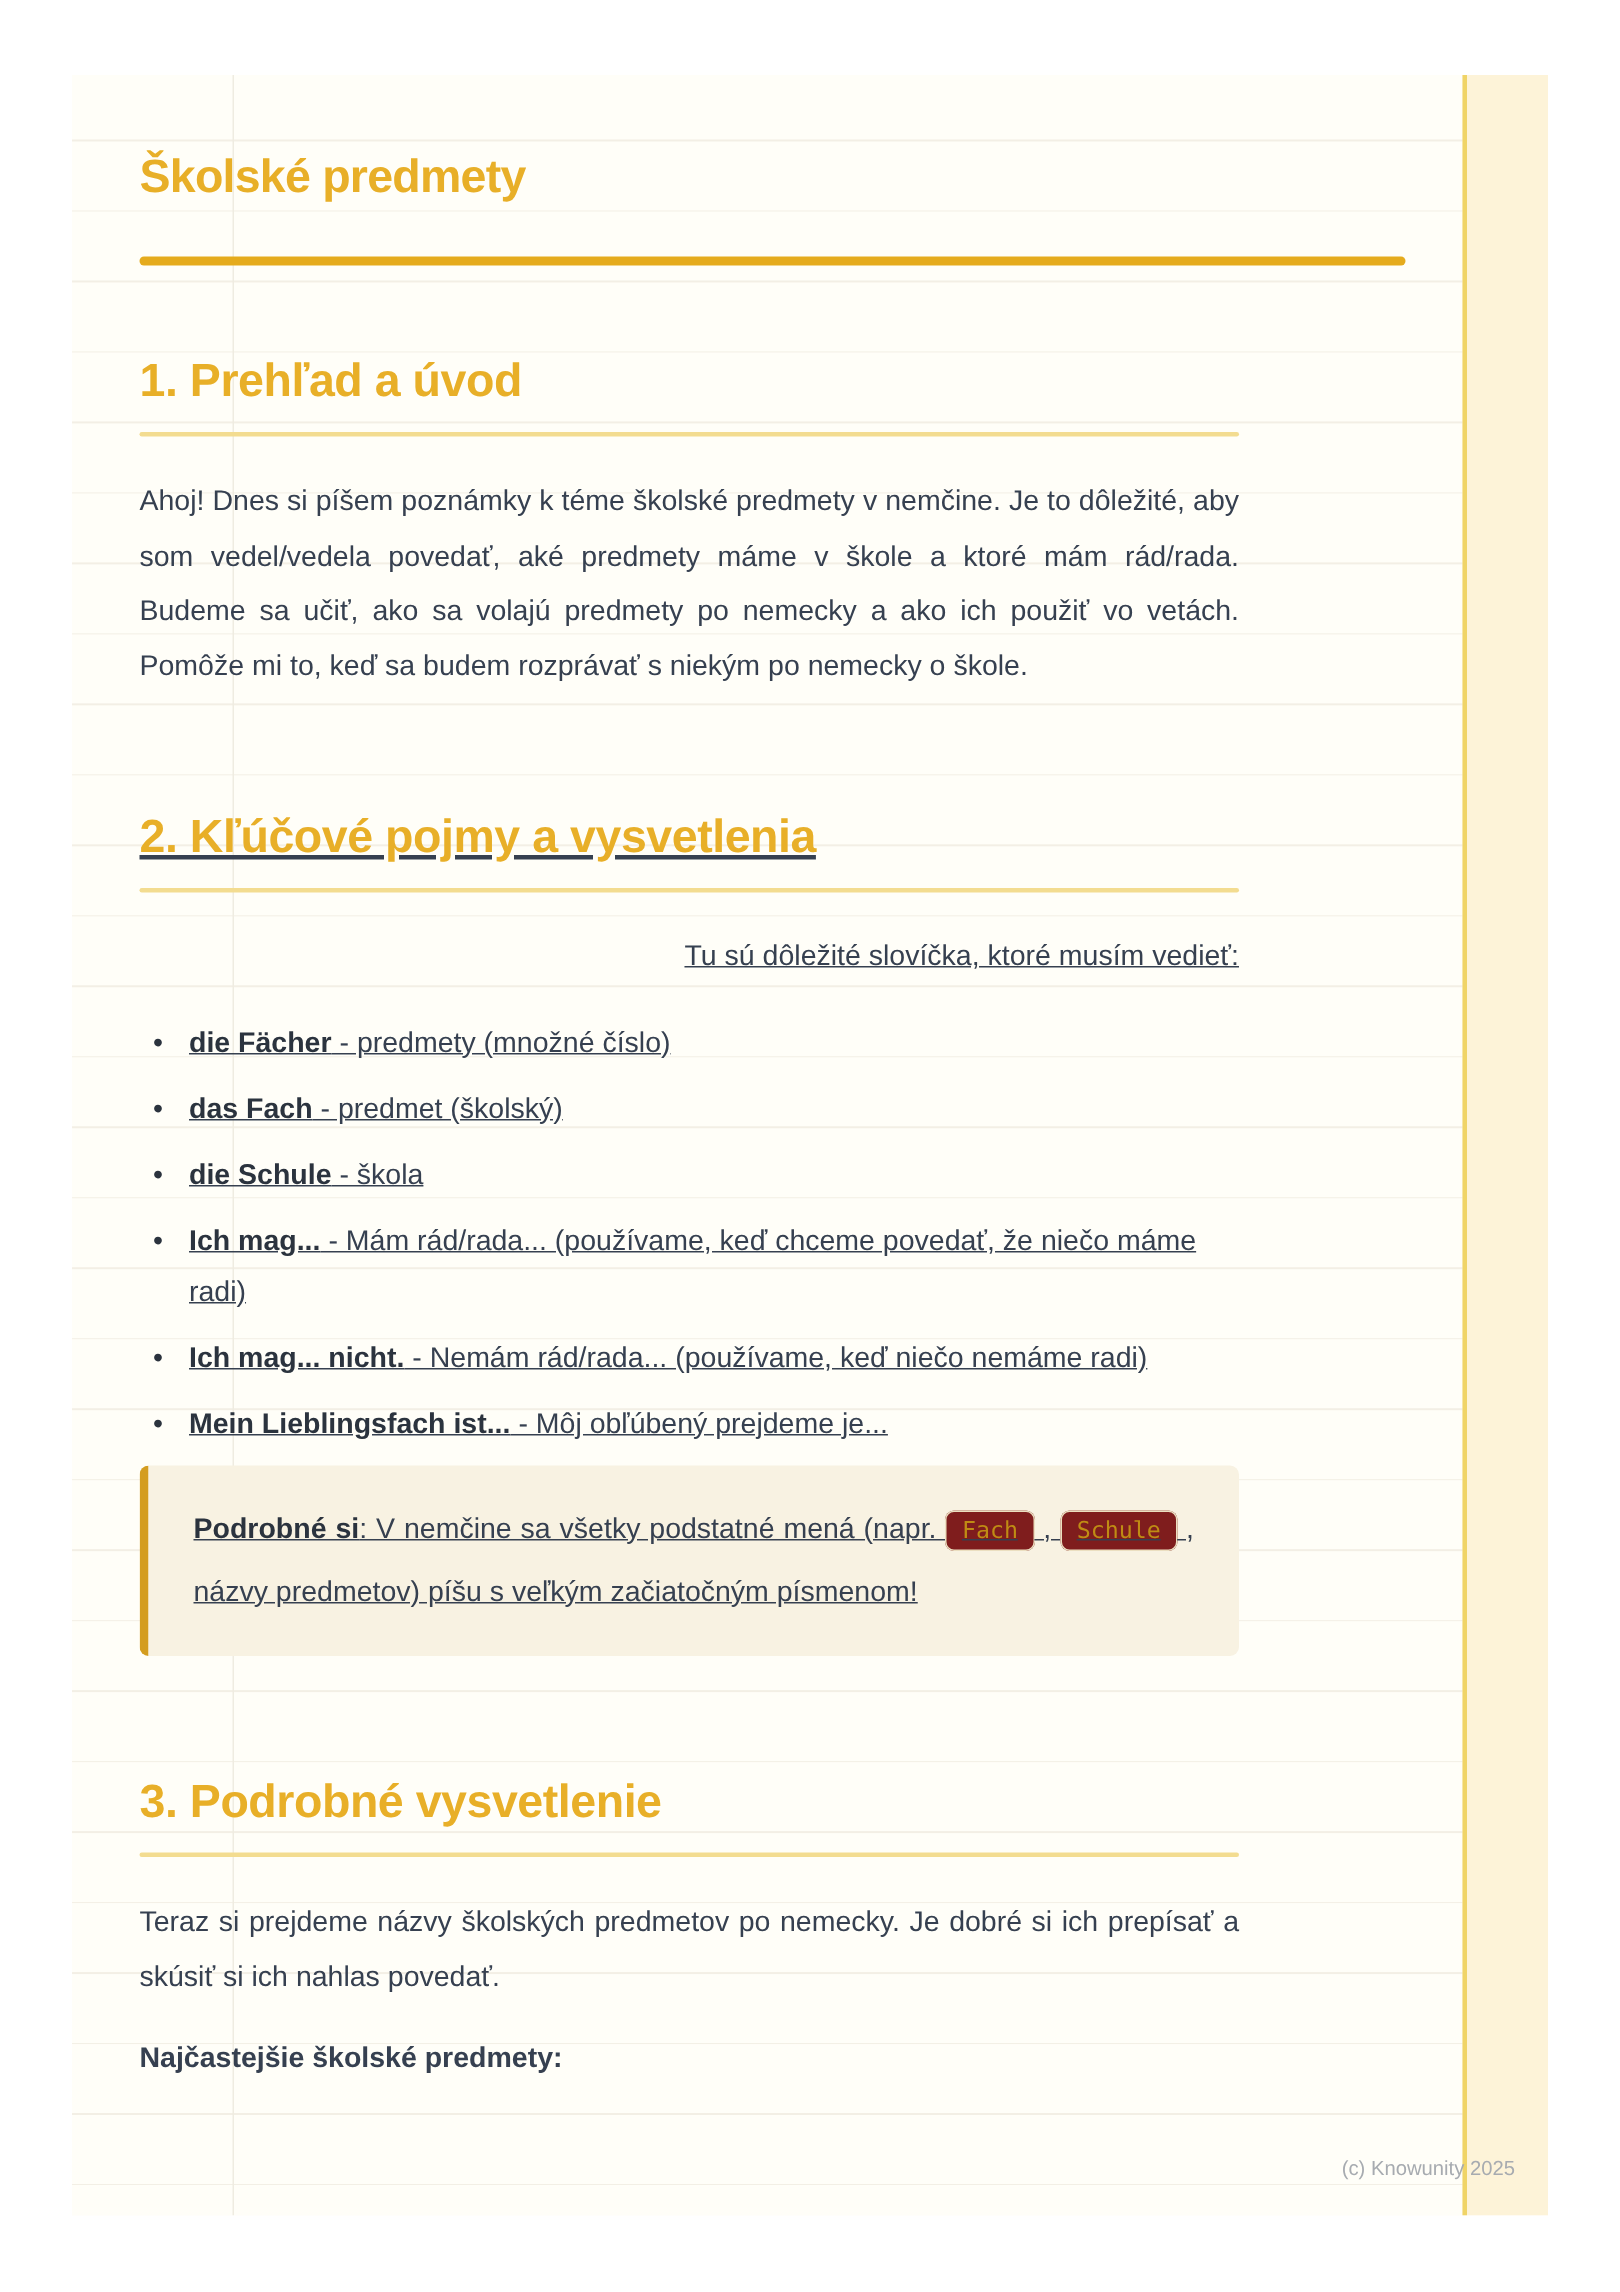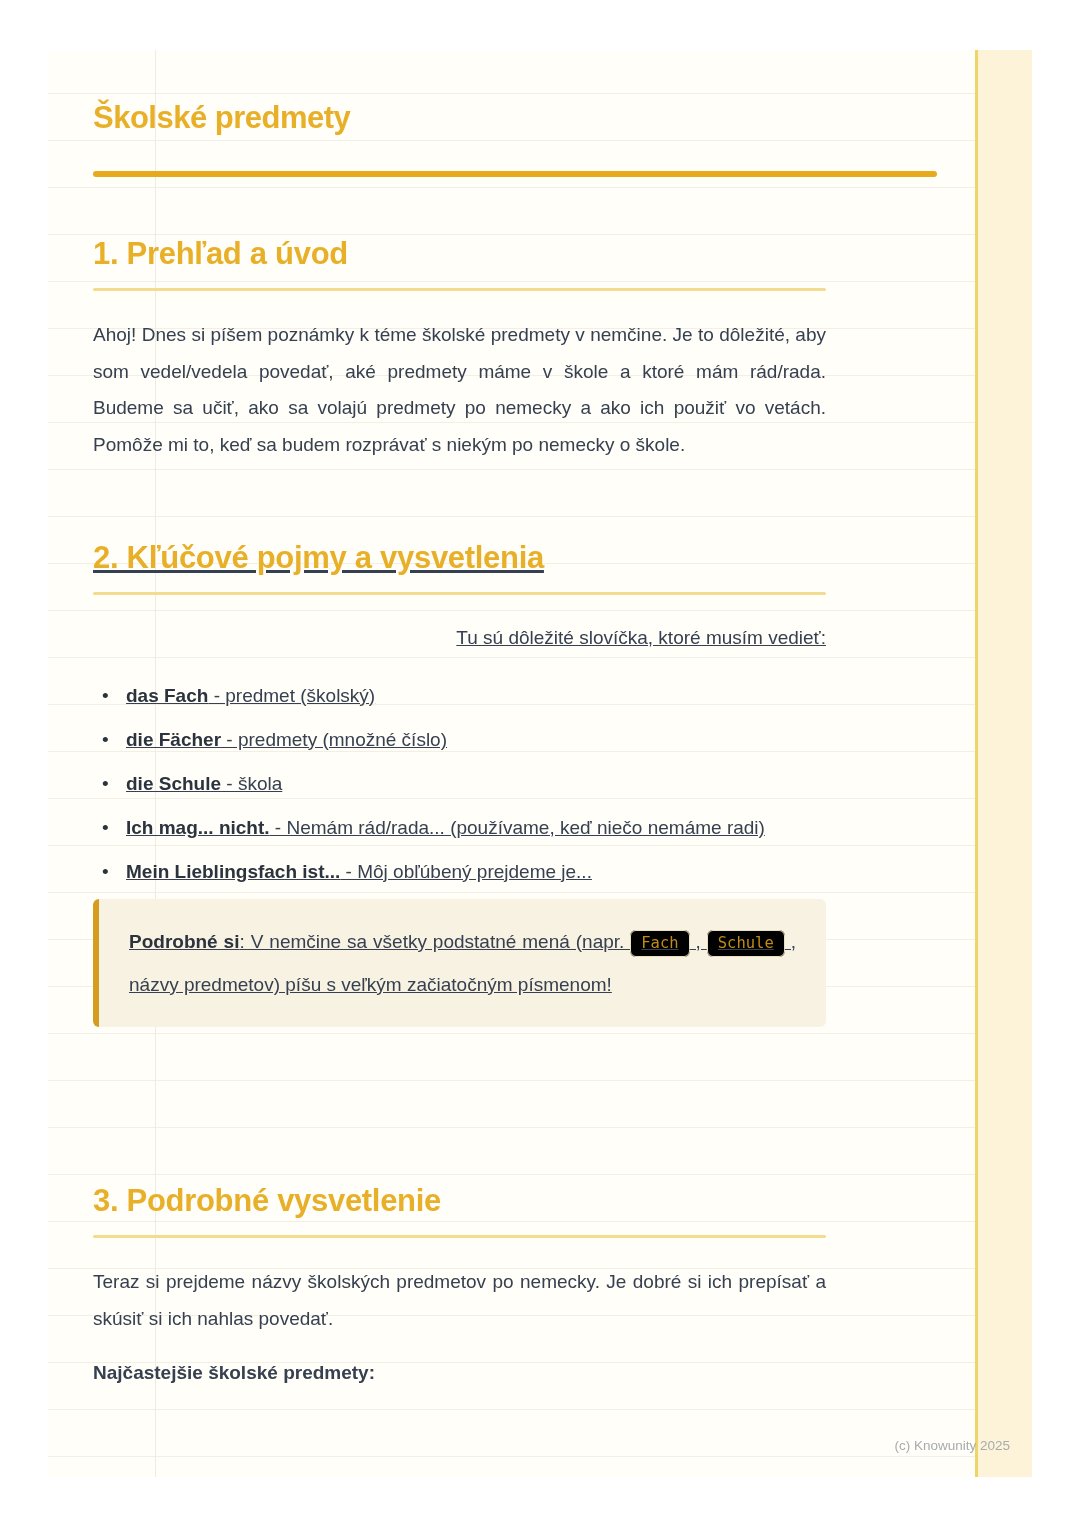--- a/index.html
+++ b/index.html
@@ -69,21 +69,21 @@
     border-left: 6px solid #d49d20;
     border-radius: 6px;
     padding: 22px 30px;
   }
   .callout p { margin: 0; line-height: 41px; text-align: justify; color: #364050; }
   .callout strong { color: #2b333e; }
 
   .chip {
     font-family: "DejaVu Sans Mono", monospace;
     font-size: 15.5px; color: #bf8c14;
-    background: #000000; border: 1px solid #ebdfc0;
+    background: #7f1d1d; border: 1px solid #ebdfc0;
     border-radius: 6px; padding: 3px 10px 4px 10px;
     white-space: nowrap;
   }
   .copyright {
     position: absolute; top: 1388px; right: 22px;
     font-size: 13.5px; color: #a7abb0; z-index: 5; margin-left: 28px;
   }
 </style>
 </head>
 <body>
@@ -102,27 +102,30 @@
     <div class="h-rule"></div>
     <p class="body justify">Ahoj! Dnes si píšem poznámky k téme školské predmety v nemčine. Je to dôležité, aby som vedel/vedela povedať, aké predmety máme v škole a ktoré mám rád/rada. Budeme sa učiť, ako sa volajú predmety po nemecky a ako ich použiť vo vetách. Pomôže mi to, keď sa budem rozprávať s niekým po nemecky o škole.</p>
   </div>
 
   <div class="block block-sec2">
     <h2>2. Kľúčové pojmy a vysvetlenia</h2>
     <div class="h-rule"></div>
     <p class="tight">Tu sú dôležité slovíčka, ktoré musím vedieť:</p>
     <ul class="terms">
       <li>
+        <strong>die Fächer</strong><span> - predmety (množné číslo)</span>
+      </li>
+      <li>
         <strong>das Fach</strong><span> - predmet (školský)</span>
       </li>
       <li>
-        <strong>die Fächer</strong><span> - predmety (množné číslo)</span>
+        <strong>die Schule</strong><span> - škola</span>
       </li>
       <li>
-        <strong>die Schule</strong><span> - škola</span>
+        <strong>Ich mag...</strong><span> - Mám rád/rada... (používame, keď chceme povedať, že niečo máme radi)</span>
       </li>
       <li>
         <strong>Ich mag... nicht.</strong><span> - Nemám rád/rada... (používame, keď niečo nemáme radi)</span>
       </li>
       <li>
         <strong>Mein Lieblingsfach ist...</strong><span> - Môj obľúbený prejdeme je...</span>
       </li>
     </ul>
     <div class="callout">
       <p>

